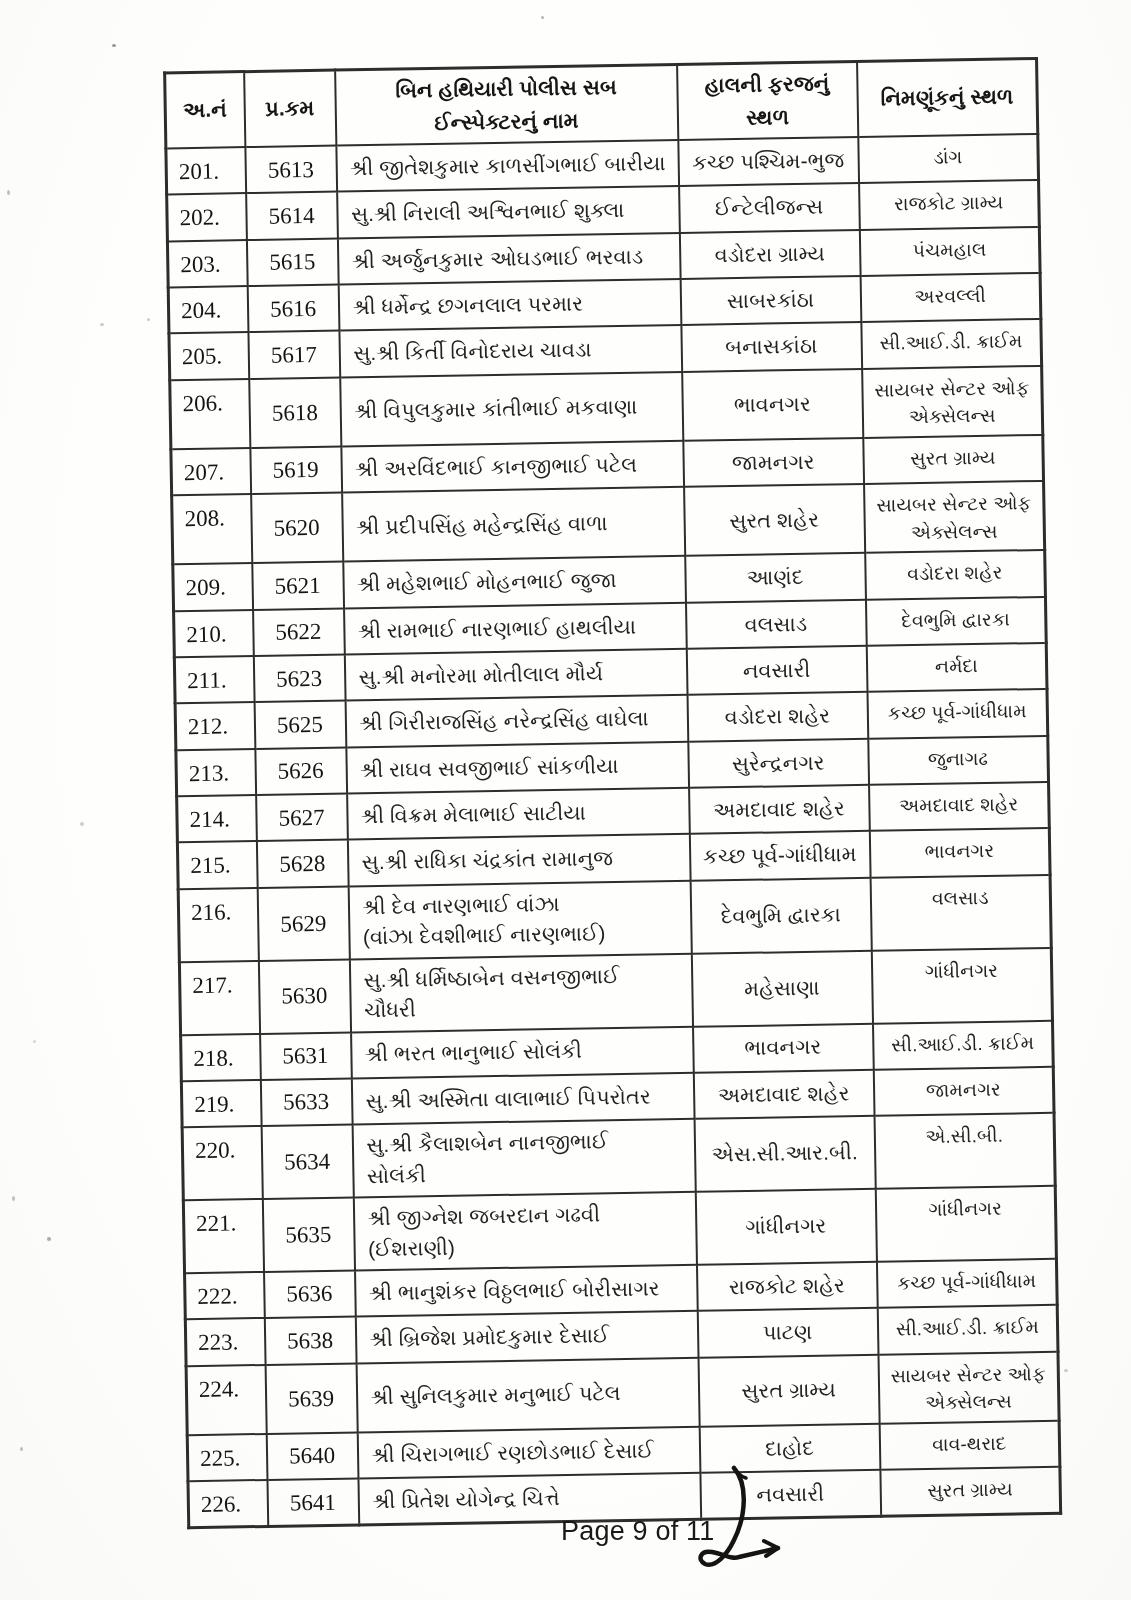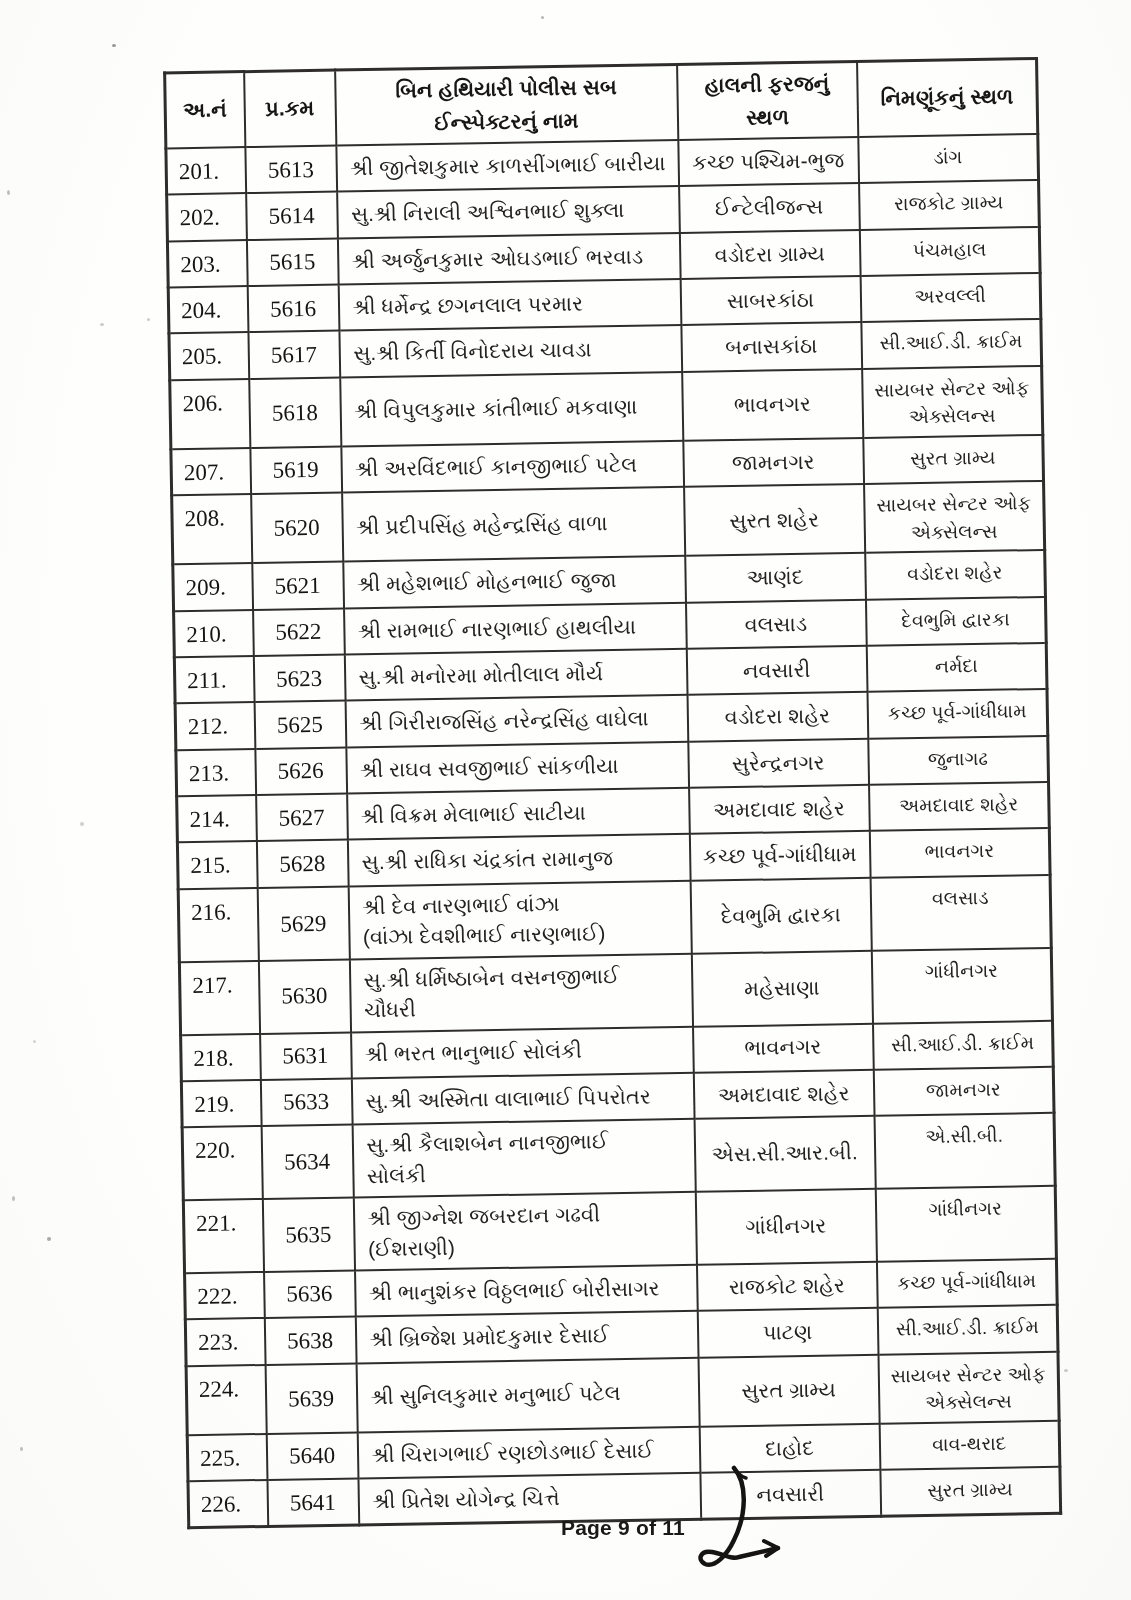--- a/index.html
+++ b/index.html
@@ -73,22 +73,22 @@
   td.c3 { text-align: center; }
   td.c4 {
     text-align: center;
     font-size: 19px;
     vertical-align: top;
     padding-top: 7px;
   }
   .footer {
     position: absolute;
     left: 561px; top: 1516px;
-    font-size: 21px;
-    font-weight: bold;
+    font-size: 27px;
+    font-weight: normal;
     letter-spacing: 0.2px;
     color: #1b1918;
   }
   .signature {
     position: absolute;
     left: 672px; top: 1460px;
     width: 130px; height: 140px;
   }
   .speck {
     position: absolute;

